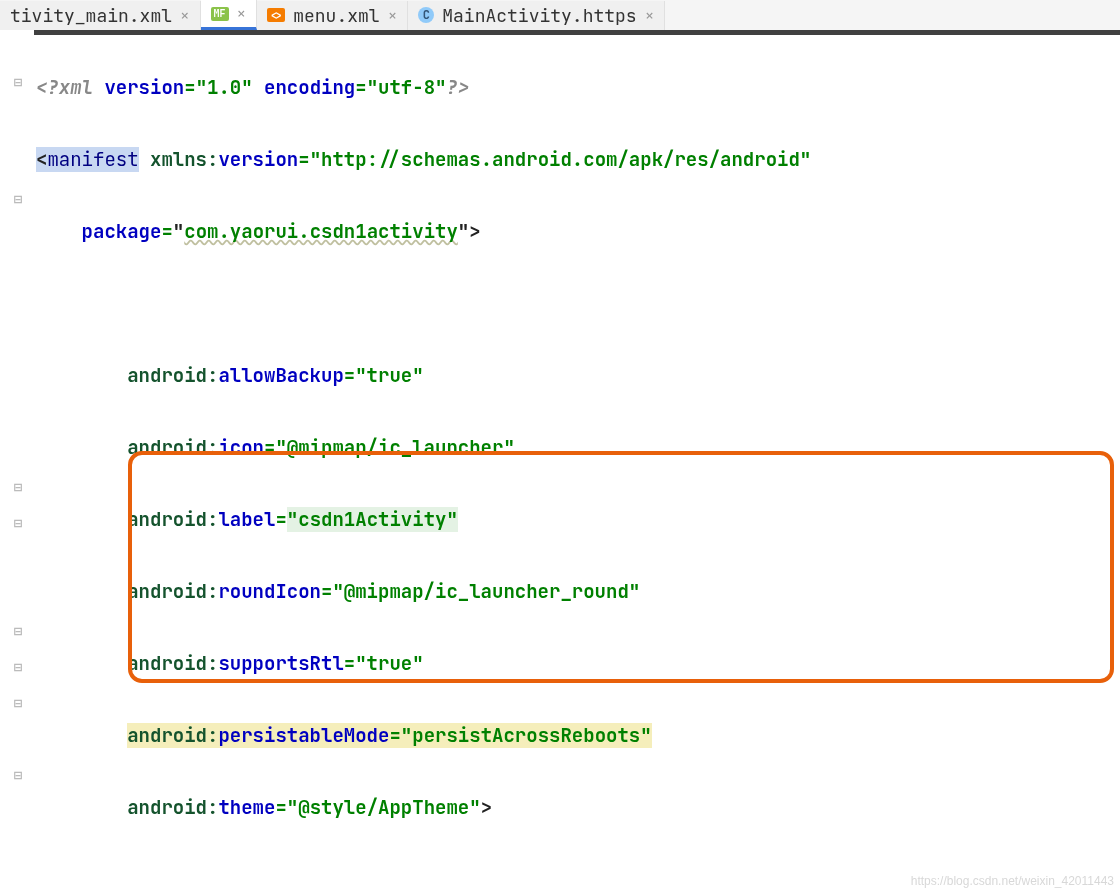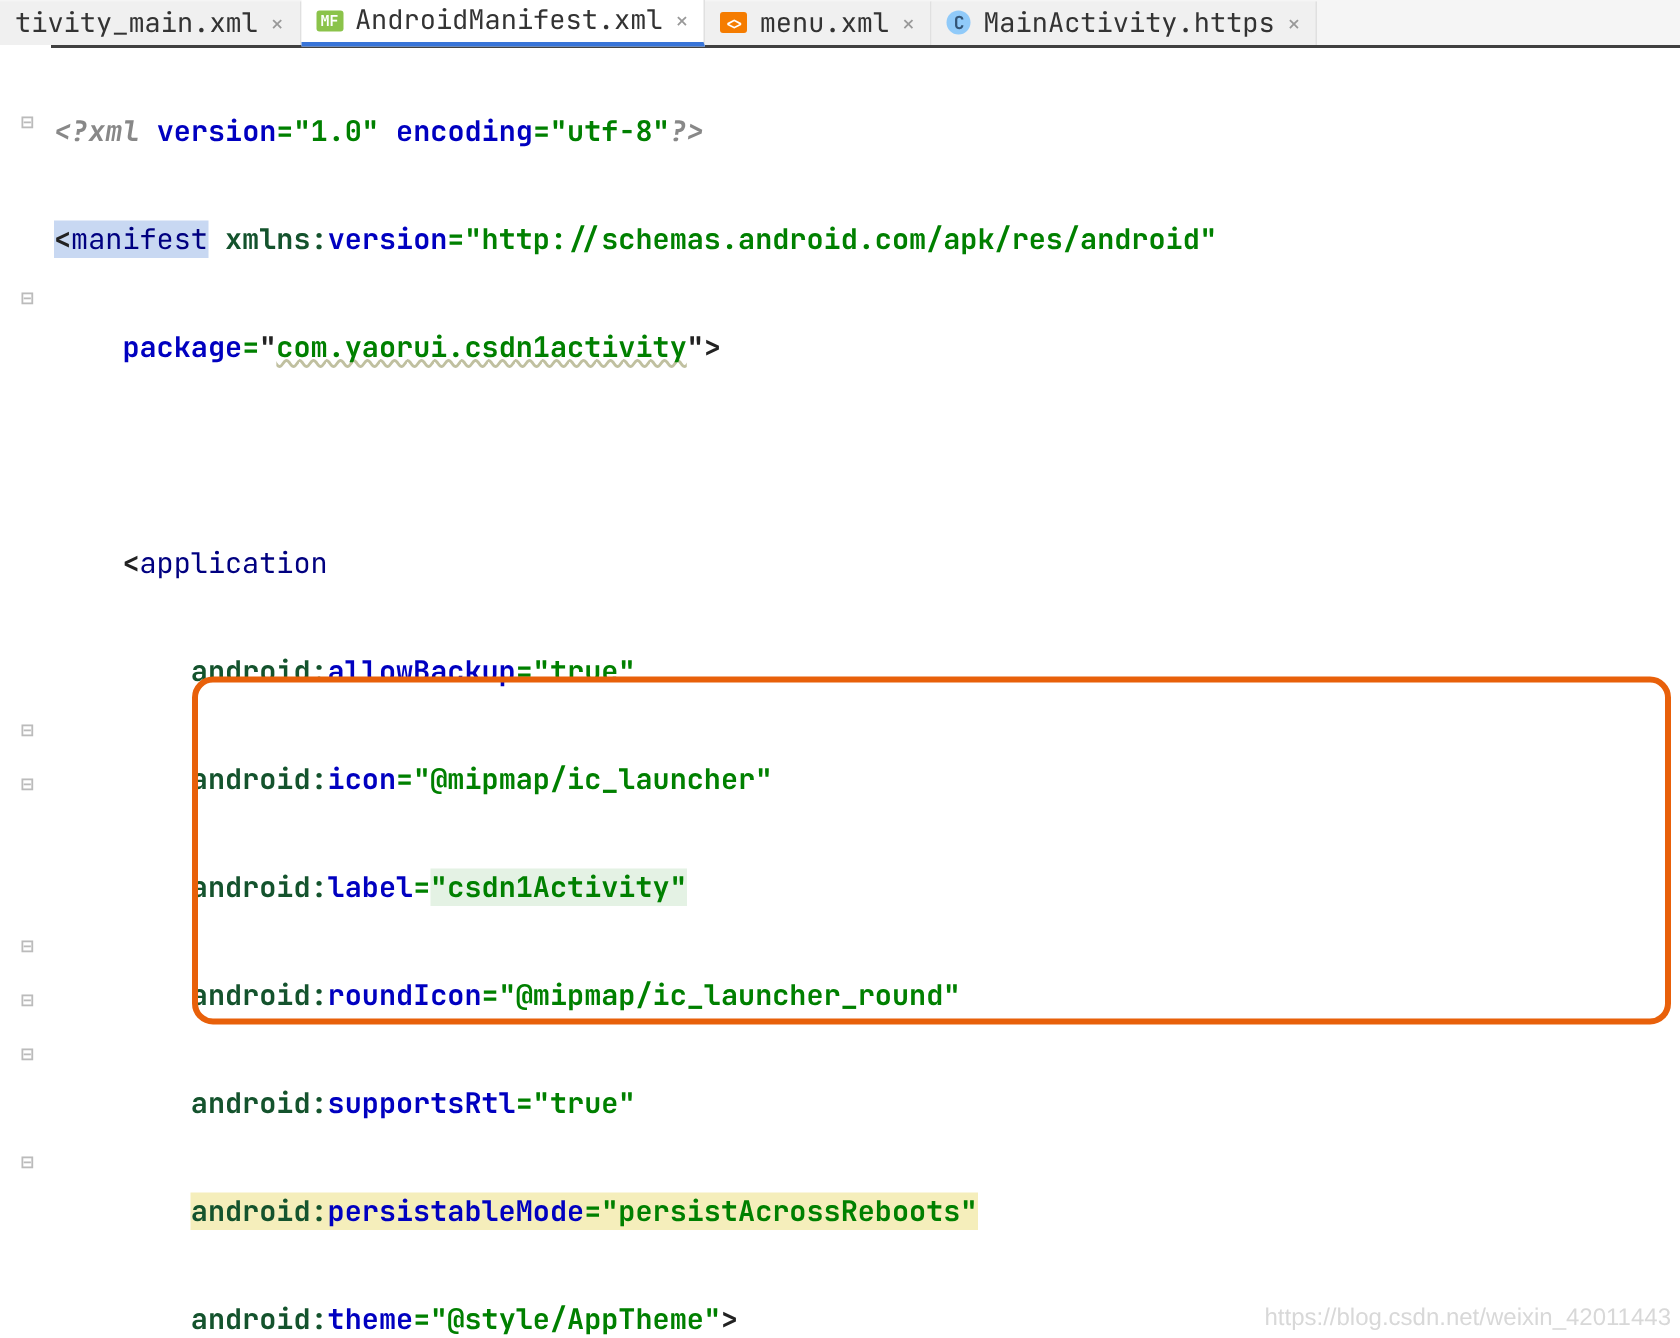--- a/index.html
+++ b/index.html
@@ -11,21 +11,21 @@
     background: #ffffff;
     width: 1120px;
     height: 892px;
     overflow: hidden;
     position: relative;
   }
   .tab-bar {
     display: flex;
     align-items: center;
     height: 30px;
-    border-bottom: 2px solid #404040;
+    border-bottom: 5px solid #404040;
     background: #f5f5f5;
     padding-left: 0;
   }
   .tab {
     display: flex;
     align-items: center;
     padding: 3px 10px;
     font-size: 18px;
     font-weight: normal;
     color: #333;
@@ -95,37 +95,36 @@
     position: absolute;
     border: 4px solid #e8600a;
     border-radius: 14px;
     box-sizing: border-box;
     pointer-events: none;
   }
   .watermark {
     position: absolute;
     right: 6px;
     bottom: 4px;
-    font-size: 16px;
+    font-size: 12px;
     font-weight: normal;
     font-family: Arial, sans-serif;
     color: #d8d8d8;
   }
 </style>
 </head>
 <body>
 
 <div class="tab-bar">
   <div class="tab">
     <span>tivity_main.xml</span>
     <span class="close">×</span>
   </div>
   <div class="tab active">
     <span class="tab-icon icon-mf">MF</span>
-    <span>AndroidManifest.xml</span>
     <span class="close">×</span>
   </div>
   <div class="tab">
     <span class="tab-icon icon-xml">&lt;&gt;</span>
     <span>menu.xml</span>
     <span class="close">×</span>
   </div>
   <div class="tab">
     <span class="tab-icon icon-c">C</span>
     <span>MainActivity.https</span>
@@ -142,21 +141,20 @@
   <span class="gutter-icon" style="top:628px">⊟</span>
   <span class="gutter-icon" style="top:664px">⊟</span>
   <span class="gutter-icon" style="top:736px">⊟</span>
 </div>
 
 <div class="editor">
 <div class="line"><span class="pi">&lt;?</span><span class="pi">xml</span> <span class="attrname">version</span><span class="eq">=</span><span class="str">"1.0"</span> <span class="attrname">encoding</span><span class="eq">=</span><span class="str">"utf-8"</span><span class="pi">?&gt;</span></div>
 <div class="line"><span class="hl-sel"><span class="punct">&lt;</span><span class="tagname">manifest</span></span> <span class="ns">xmlns:</span><span class="attrname">version</span><span class="eq">=</span><span class="str">"http://schemas.android.com/apk/res/android"</span></div>
 <div class="line">    <span class="attrname">package</span><span class="eq">=</span><span class="str"><span class="punct">"</span><span class="wavy">com.yaorui.csdn1activity</span><span class="punct">"</span></span><span class="punct">&gt;</span></div>
 <div class="line"></div>
-<div class="line">    <span class="punct">&lt;</span><span class="tagname">application</span></div>
 <div class="line">        <span class="ns">android:</span><span class="attrname">allowBackup</span><span class="eq">=</span><span class="str">"true"</span></div>
 <div class="line">        <span class="ns">android:</span><span class="attrname">icon</span><span class="eq">=</span><span class="str">"@mipmap/ic_launcher"</span></div>
 <div class="line">        <span class="ns">android:</span><span class="attrname">label</span><span class="eq">=</span><span class="hl-green"><span class="str">"csdn1Activity"</span></span></div>
 <div class="line">        <span class="ns">android:</span><span class="attrname">roundIcon</span><span class="eq">=</span><span class="str">"@mipmap/ic_launcher_round"</span></div>
 <div class="line">        <span class="ns">android:</span><span class="attrname">supportsRtl</span><span class="eq">=</span><span class="str">"true"</span></div>
 <div class="line">        <span class="hl-yellow"><span class="ns">android:</span><span class="attrname">persistableMode</span><span class="eq">=</span><span class="str">"persistAcrossReboots"</span></span></div>
 <div class="line">        <span class="ns">android:</span><span class="attrname">theme</span><span class="eq">=</span><span class="str">"@style/AppTheme"</span><span class="punct">&gt;</span></div>
 
 
 

